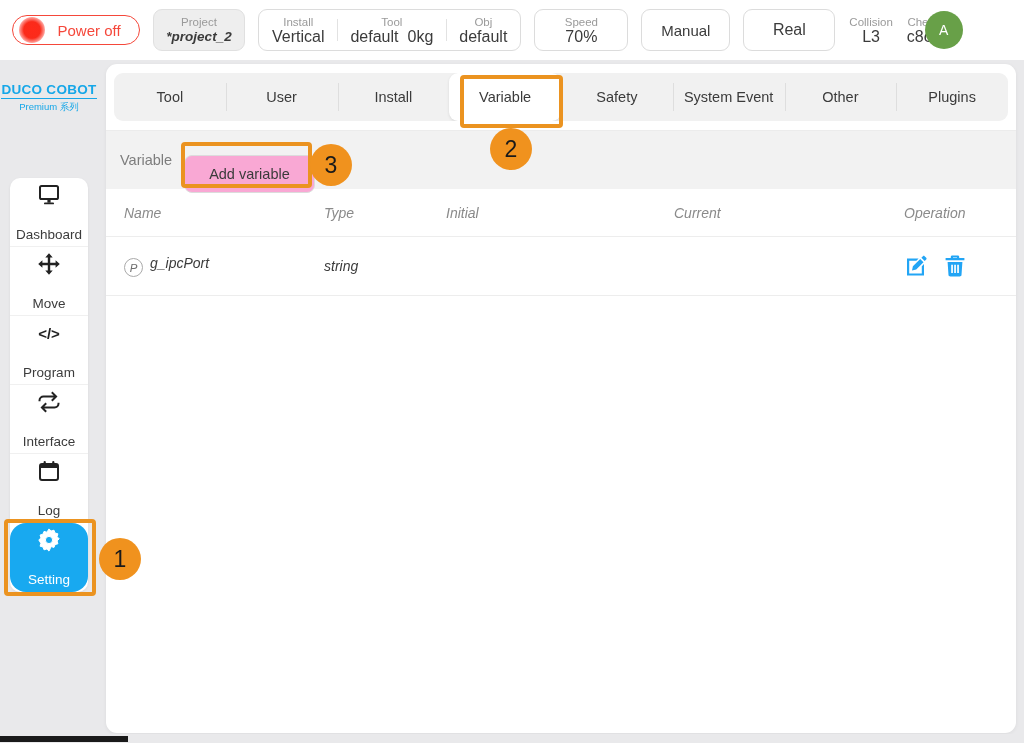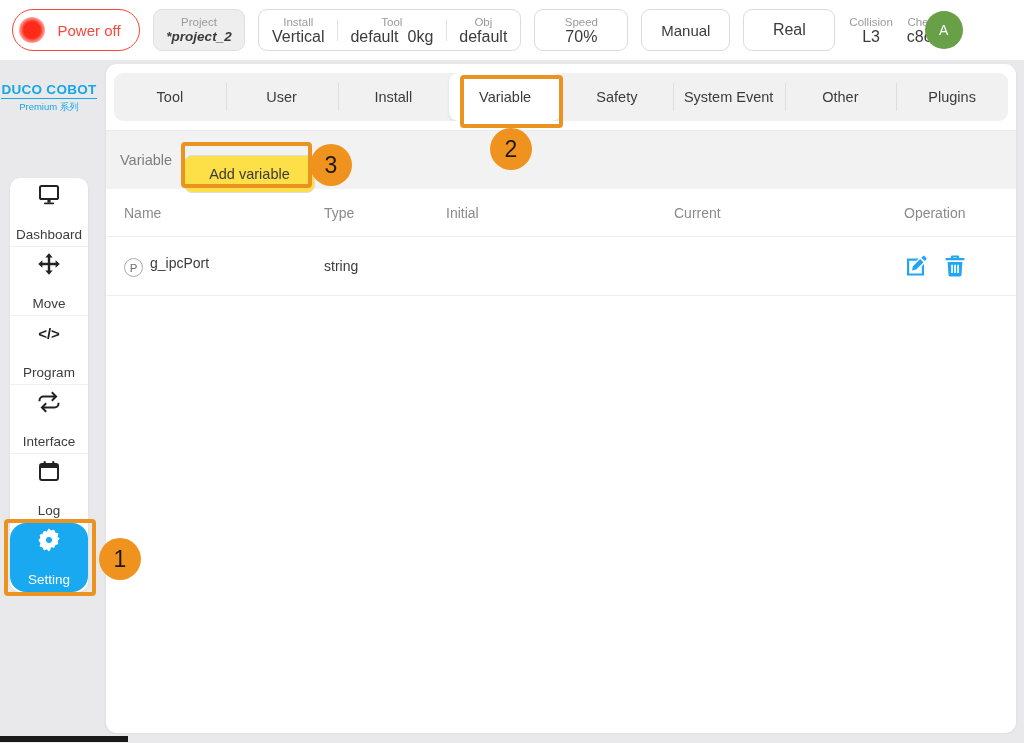--- a/index.html
+++ b/index.html
@@ -12,21 +12,21 @@
   #app { position: relative; width: 1024px; height: 743px; background: #e9e9eb; }
 
   
   .topbar {
     position: absolute; top: 0; left: 0; width: 1024px; height: 60px;
     background: #ffffff; display: flex; align-items: center;
     padding: 0 8px; gap: 0;
   }
   .power-btn {
     display: flex; align-items: center; justify-content: flex-start;
-    width: 128px; height: 42px; border: 1.5px solid #f5473a; border-radius: 21px;
+    width: 128px; height: 30px; border: 1.5px solid #f5473a; border-radius: 21px;
     background: #fff; margin-left: 4px; padding-left: 6px; cursor: pointer;
   }
   .power-dot {
     width: 26px; height: 26px; border-radius: 50%;
     background: radial-gradient(circle at 50% 50%, #ff2a19 0%, #fb2b1a 45%, rgba(255,80,70,0.45) 72%, rgba(255,120,110,0.08) 100%);
     flex: none; margin-right: 2px;
   }
   .power-label { flex: 1; text-align: center; color: #f5473a; font-size: 15px; padding-right: 8px; }
 
   .stat-pill {
@@ -119,26 +119,26 @@
     background: #fff; border-radius: 9px; box-shadow: 0 1px 3px rgba(0,0,0,.1);
   }
   .tab.active::before, .tab.active + .tab::before { background: transparent; }
 
   .subbar {
     height: 59px; background: #f2f2f2; display: flex; align-items: center;
     padding-left: 14px; gap: 12px; border-top: 1px solid #ececec;
   }
   .sub-label { font-size: 14.5px; color: #7d7d7d; }
   .addbtn {
-    height: 38px; padding: 0 24px; background: #fde047; border: 1px solid #dcdcdc;
+    height: 38px; padding: 0 24px; background: #f9a8d4; border: 1px solid #dcdcdc;
     border-radius: 8px; font-size: 14.5px; color: #3b3b3b; cursor: pointer;
     display: flex; align-items: center; justify-content: center; margin-top: 27px;
   }
 
-  table.vartable { width: 100%; border-collapse: collapse; }
+  table.vartable { width: 100%; border-collapse: collapse; font-style: italic; }
   table.vartable th {
     text-align: left; font-size: 14px; color: #8a8a8a; font-weight: normal;
     padding: 16px 0 15px 0; border-bottom: 1px solid #ededed;
   }
   table.vartable td {
     font-size: 14px; color: #3b3b3b; padding: 17px 0; border-bottom: 1px solid #ededed;
   }
   .c-name { padding-left: 18px !important; width: 218px; }
   .c-type { width: 122px; }
   .c-init { width: 228px; }

